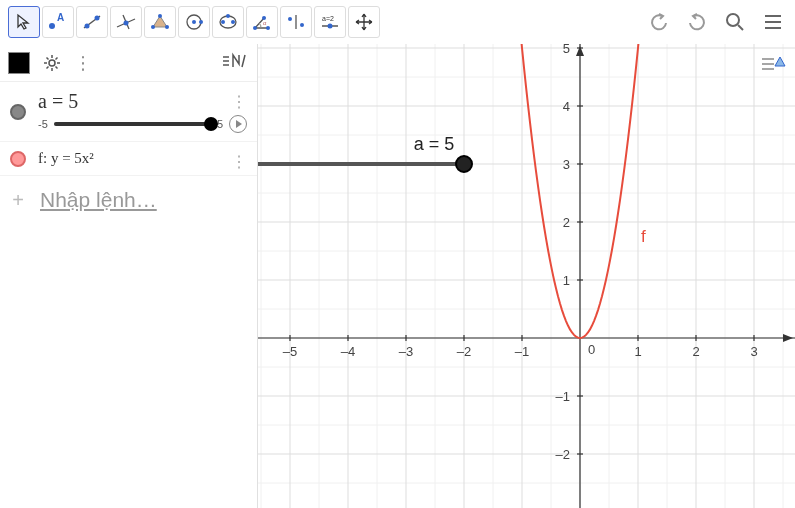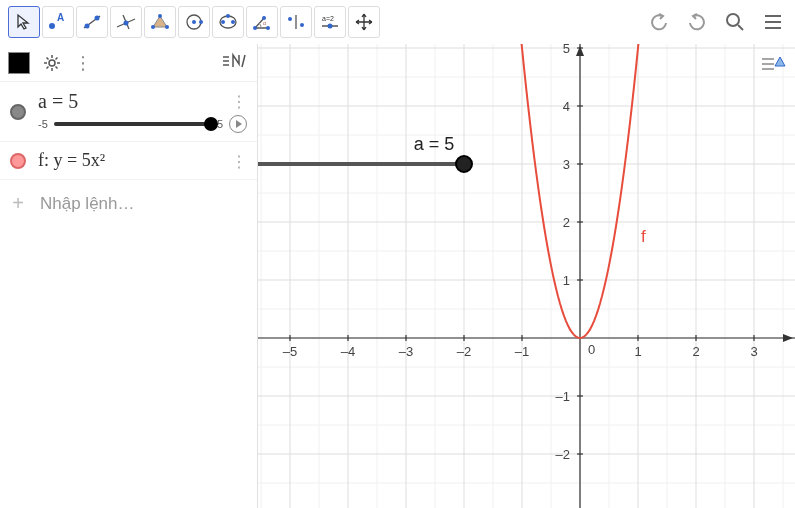--- a/index.html
+++ b/index.html
@@ -30,21 +30,21 @@
   .slider-min, .slider-max { font-size: 11px; color: #555; }
   .slider-track { flex: 1; height: 4px; background: #ccc; border-radius: 2px; position: relative; }
   .slider-fill { position: absolute; left: 0; height: 100%; background: #333; border-radius: 2px; }
   .slider-thumb { position: absolute; top: -5px; width: 14px; height: 14px; background: #000; border-radius: 50%; transform: translateX(-50%); }
   .play-btn { width: 18px; height: 18px; border: 1.5px solid #888; border-radius: 50%; display: flex; align-items: center; justify-content: center; cursor: pointer; }
   .play-btn::after { content: ''; border-left: 6px solid #888; border-top: 4px solid transparent; border-bottom: 4px solid transparent; margin-left: 2px; }
   .row-menu { position: absolute; right: 10px; top: 10px; color: #aaa; cursor: pointer; }
   
   .input-row { display: flex; align-items: center; padding: 12px 10px; gap: 14px; color: #999; }
   .plus { font-size: 20px; color: #bbb; width: 16px; text-align: center; }
-  .input-placeholder { font-size: 17px; }
+  .input-placeholder { font-size: 21px; text-decoration: underline; }
   
   .canvas-wrap { flex: 1; position: relative; overflow: hidden; }
   .canvas-settings { position: absolute; top: 6px; right: 8px; z-index: 10; }
   
   svg.graph { width: 100%; height: 100%; display: block; }
   .grid-minor line { stroke: #f0f0f0; stroke-width: 1; }
   .grid-major line { stroke: #ddd; stroke-width: 1; }
   .axis line { stroke: #333; stroke-width: 1.2; }
   .axis text { font-size: 13px; fill: #444; font-family: Arial; }
   .parabola { stroke: #e74c3c; stroke-width: 2; fill: none; }
@@ -199,21 +199,21 @@
           <span class="slider-max">5</span>
           <div class="play-btn"></div>
         </div>
       </div>
       <div class="row-menu">⋮</div>
     </div>
 
     <div class="obj-row">
       <div class="obj-dot red"></div>
       <div class="obj-content">
-        <div class="obj-label" style="font-size:18px">f: y = 5x²</div>
+        <div class="obj-label" style="font-size:15px">f: y = 5x²</div>
       </div>
       <div class="row-menu">⋮</div>
     </div>
 
     <div class="input-row">
       <div class="plus">+</div>
       <div class="input-placeholder">Nhập lệnh…</div>
     </div>
   </div>
 

